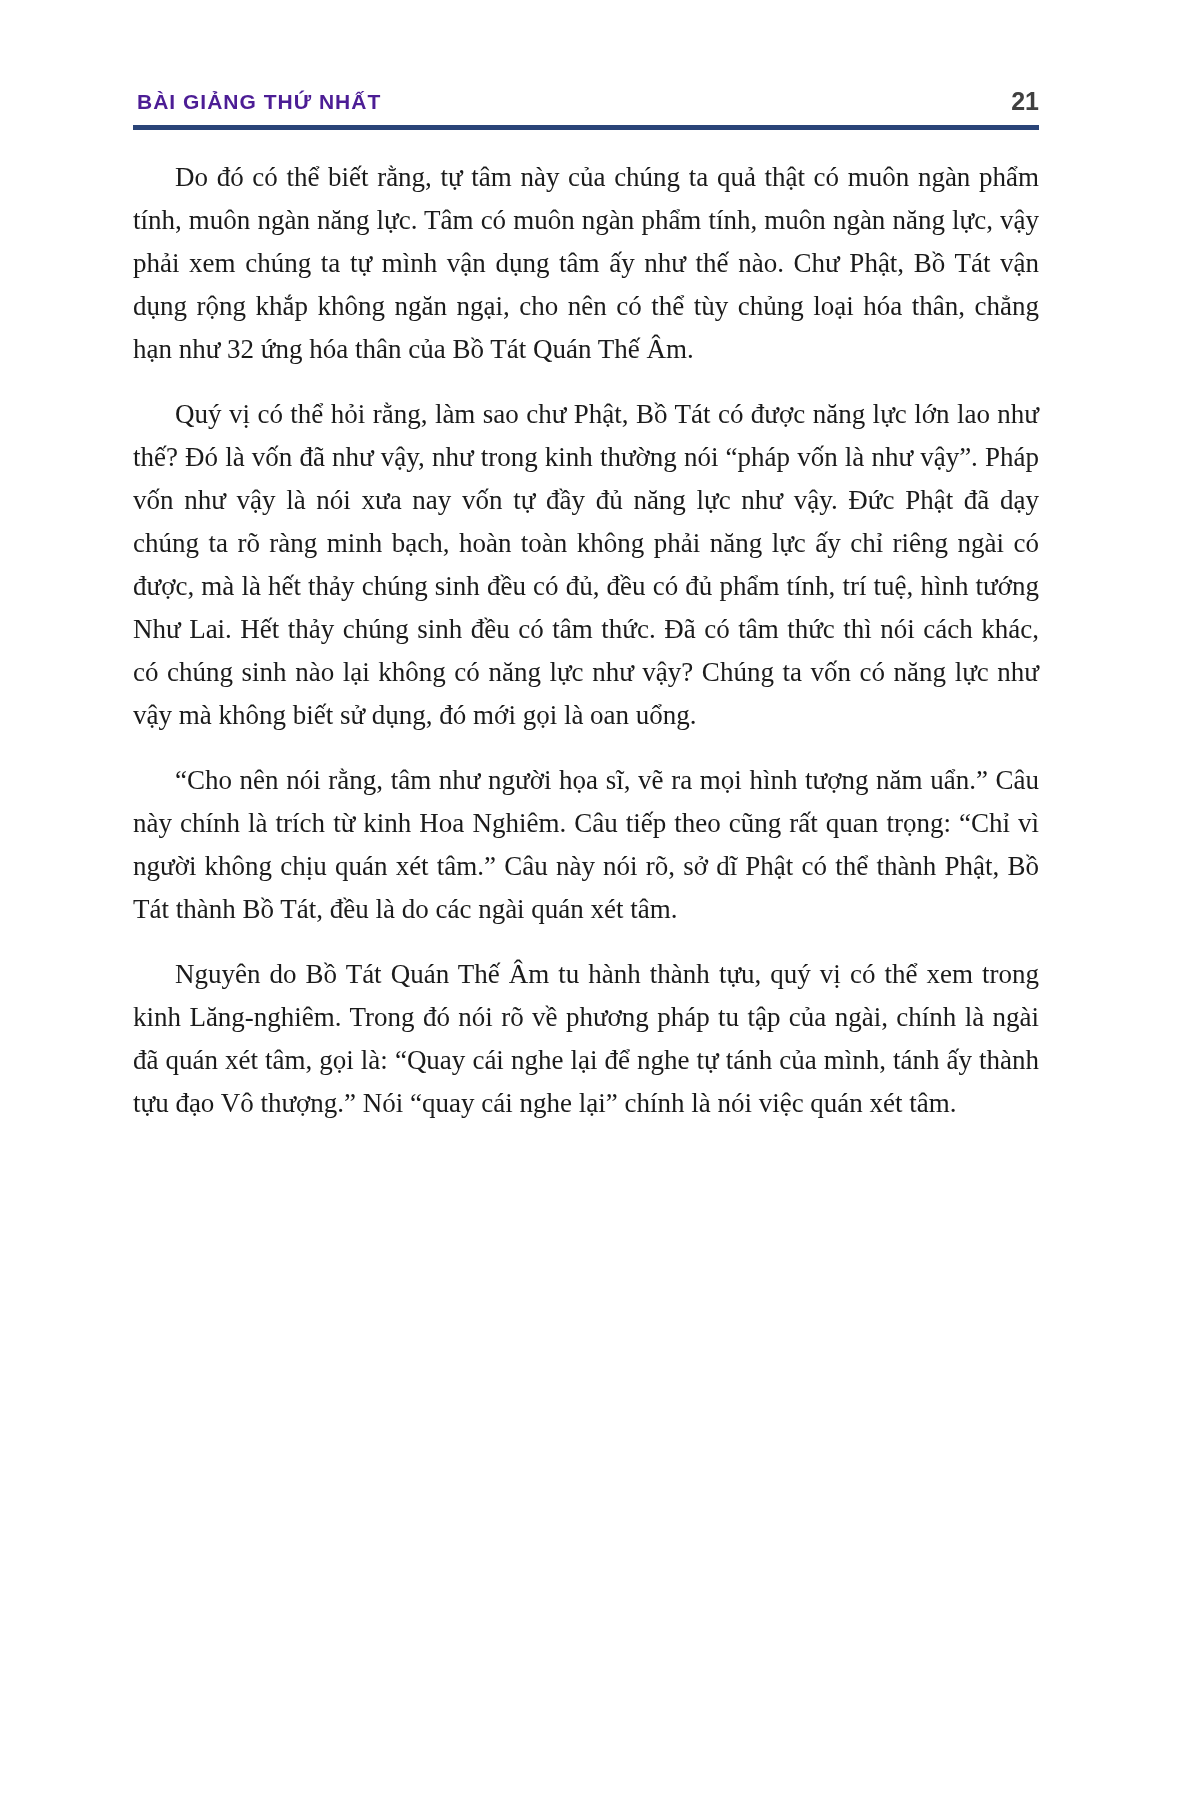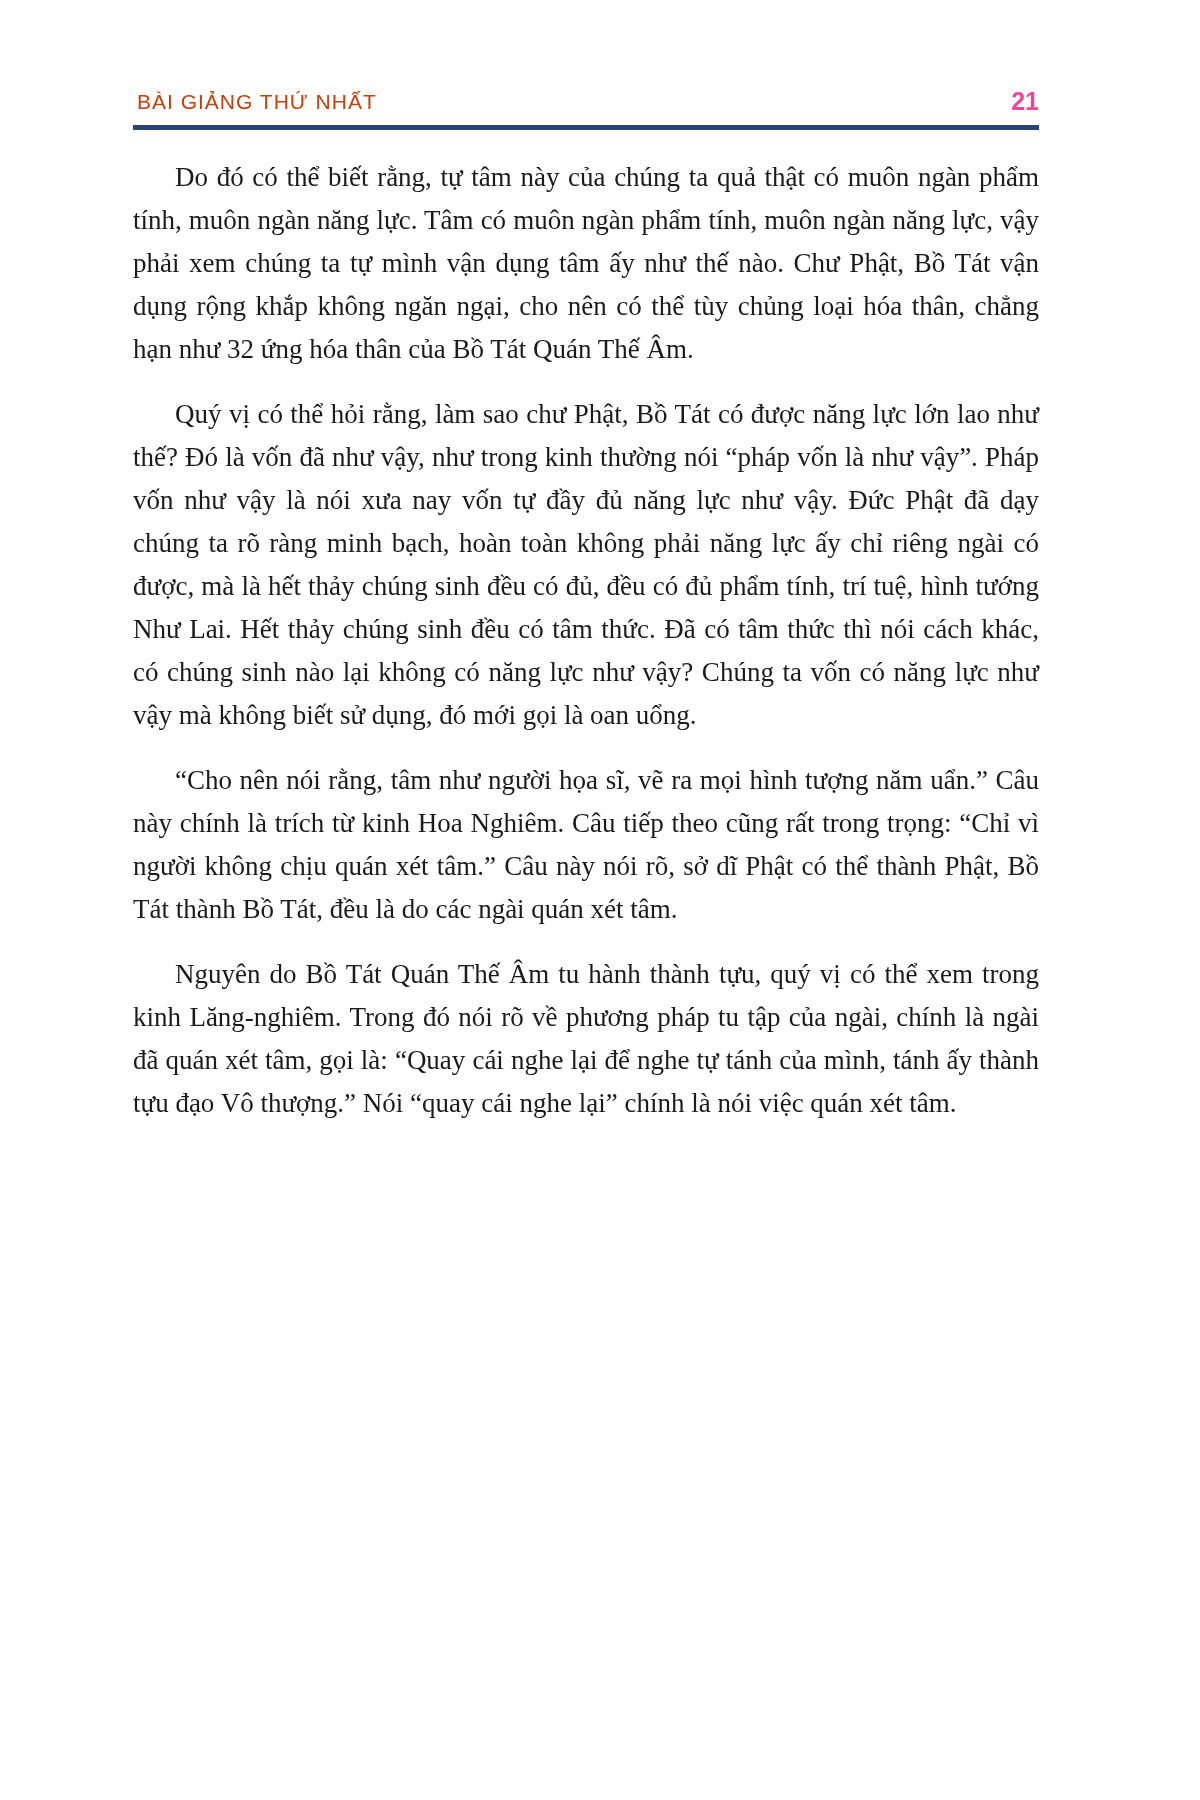--- a/index.html
+++ b/index.html
@@ -22,33 +22,33 @@
     width: 906px;
   }
   .page-header {
     padding-top: 88px;
     display: flex;
     justify-content: space-between;
     align-items: flex-end;
   }
   .running-title {
     font-family: "Liberation Sans", sans-serif;
-    font-weight: normal;
+    font-weight: bold;
     font-size: 21px;
     line-height: 24px;
     letter-spacing: 1px;
-    color: #c2410c;
+    color: #4c1d95;
     padding-left: 4px;
   }
   .page-number {
     font-family: "Liberation Sans", sans-serif;
     font-weight: bold;
     font-size: 25px;
     line-height: 26px;
-    color: #ec4899;
+    color: #404040;
   }
   .header-rule {
     margin-top: 11px;
     height: 5px;
     background: #2a4478;
   }
   .page-body {
     margin-top: 26px;
     color: #1b1b1b;
     font-size: 27px;
@@ -72,18 +72,18 @@
     <div class="page-header">
       <span class="running-title">BÀI GIẢNG THỨ NHẤT</span>
       <span class="page-number">21</span>
     </div>
 
     <div class="header-rule"></div>
 
     <div class="page-body">
       <p>Do đó có thể biết rằng, tự tâm này của chúng ta quả thật có muôn ngàn phẩm tính, muôn ngàn năng lực. Tâm có muôn ngàn phẩm tính, muôn ngàn năng lực, vậy phải xem chúng ta tự mình vận dụng tâm ấy như thế nào. Chư Phật, Bồ Tát vận dụng rộng khắp không ngăn ngại, cho nên có thể tùy chủng loại hóa thân, chẳng hạn như 32 ứng hóa thân của Bồ Tát Quán Thế Âm.</p>
       <p>Quý vị có thể hỏi rằng, làm sao chư Phật, Bồ Tát có được năng lực lớn lao như thế? Đó là vốn đã như vậy, như trong kinh thường nói “pháp vốn là như vậy”. Pháp vốn như vậy là nói xưa nay vốn tự đầy đủ năng lực như vậy. Đức Phật đã dạy chúng ta rõ ràng minh bạch, hoàn toàn không phải năng lực ấy chỉ riêng ngài có được, mà là hết thảy chúng sinh đều có đủ, đều có đủ phẩm tính, trí tuệ, hình tướng Như Lai. Hết thảy chúng sinh đều có tâm thức. Đã có tâm thức thì nói cách khác, có chúng sinh nào lại không có năng lực như vậy? Chúng ta vốn có năng lực như vậy mà không biết sử dụng, đó mới gọi là oan uổng.</p>
-      <p>“Cho nên nói rằng, tâm như người họa sĩ, vẽ ra mọi hình tượng năm uẩn.” Câu này chính là trích từ kinh Hoa Nghiêm. Câu tiếp theo cũng rất trong trọng: “Chỉ vì người không chịu quán xét tâm.” Câu này nói rõ, sở dĩ Phật có thể thành Phật, Bồ Tát thành Bồ Tát, đều là do các ngài quán xét tâm.</p>
+      <p>“Cho nên nói rằng, tâm như người họa sĩ, vẽ ra mọi hình tượng năm uẩn.” Câu này chính là trích từ kinh Hoa Nghiêm. Câu tiếp theo cũng rất quan trọng: “Chỉ vì người không chịu quán xét tâm.” Câu này nói rõ, sở dĩ Phật có thể thành Phật, Bồ Tát thành Bồ Tát, đều là do các ngài quán xét tâm.</p>
       <p>Nguyên do Bồ Tát Quán Thế Âm tu hành thành tựu, quý vị có thể xem trong kinh Lăng-nghiêm. Trong đó nói rõ về phương pháp tu tập của ngài, chính là ngài đã quán xét tâm, gọi là: “Quay cái nghe lại để nghe tự tánh của mình, tánh ấy thành tựu đạo Vô thượng.” Nói “quay cái nghe lại” chính là nói việc quán xét tâm.</p>
     </div>
 
   </div>
 </div>
 
 </body></html>

